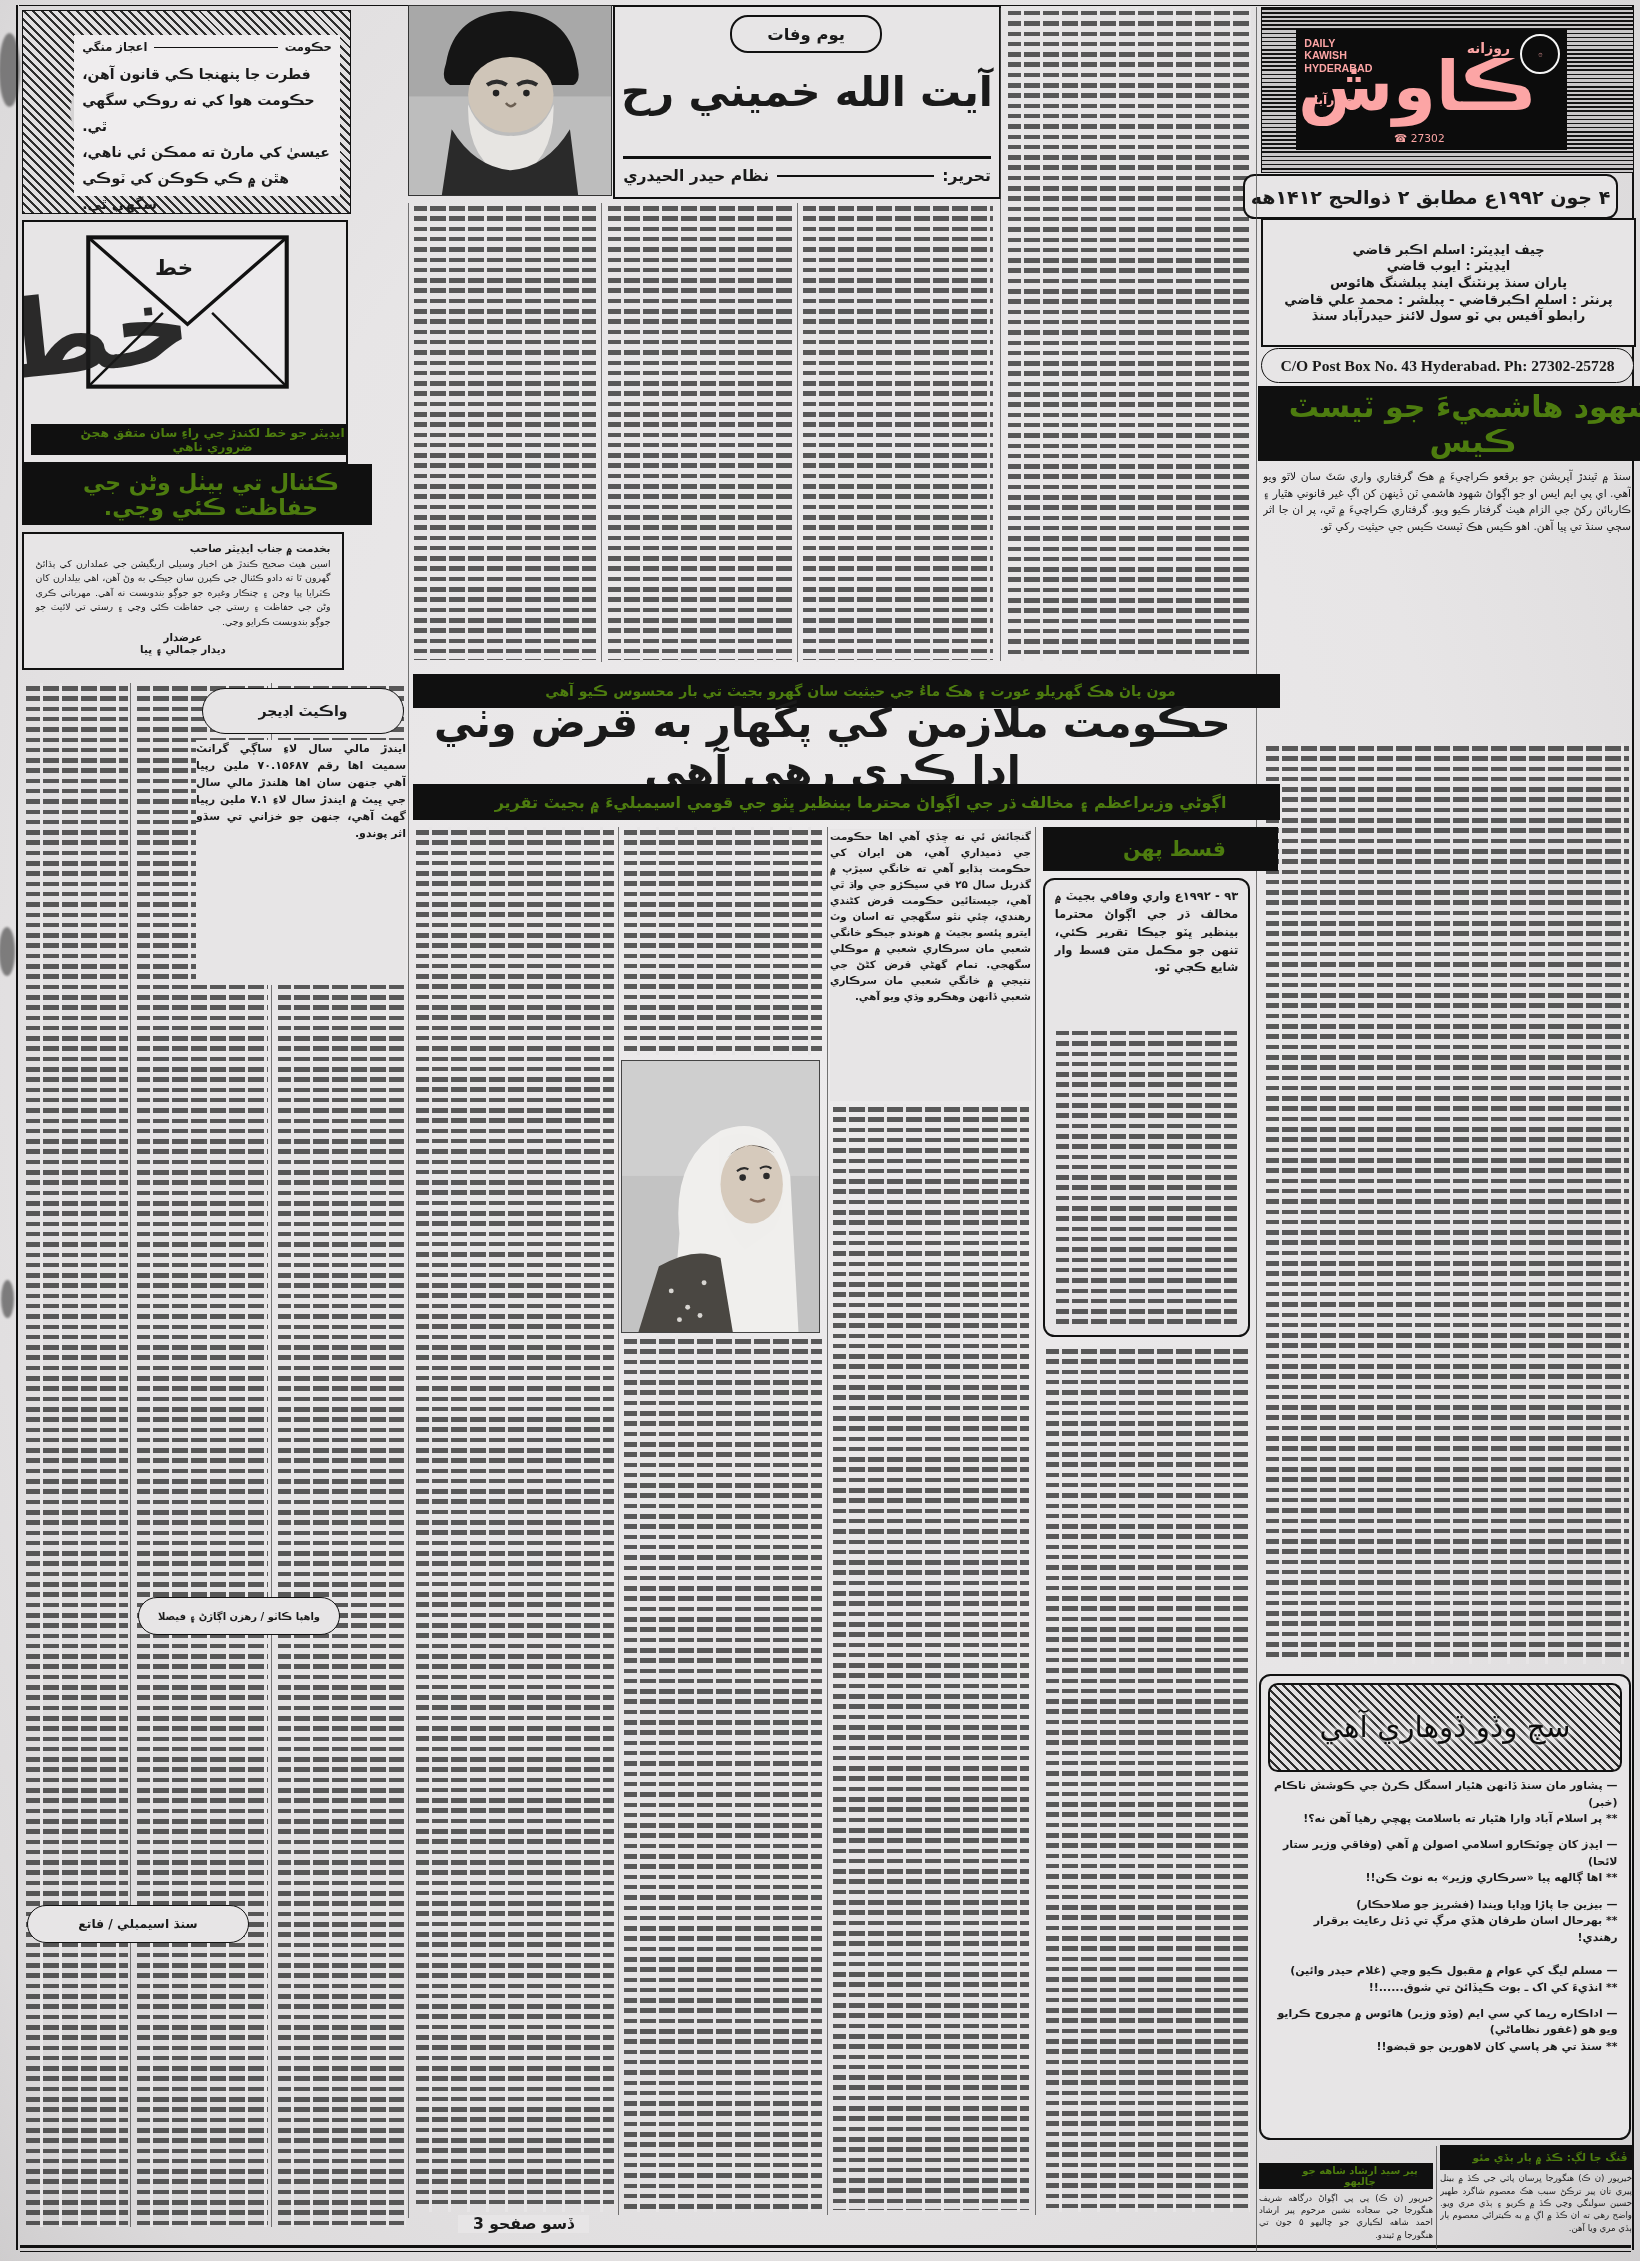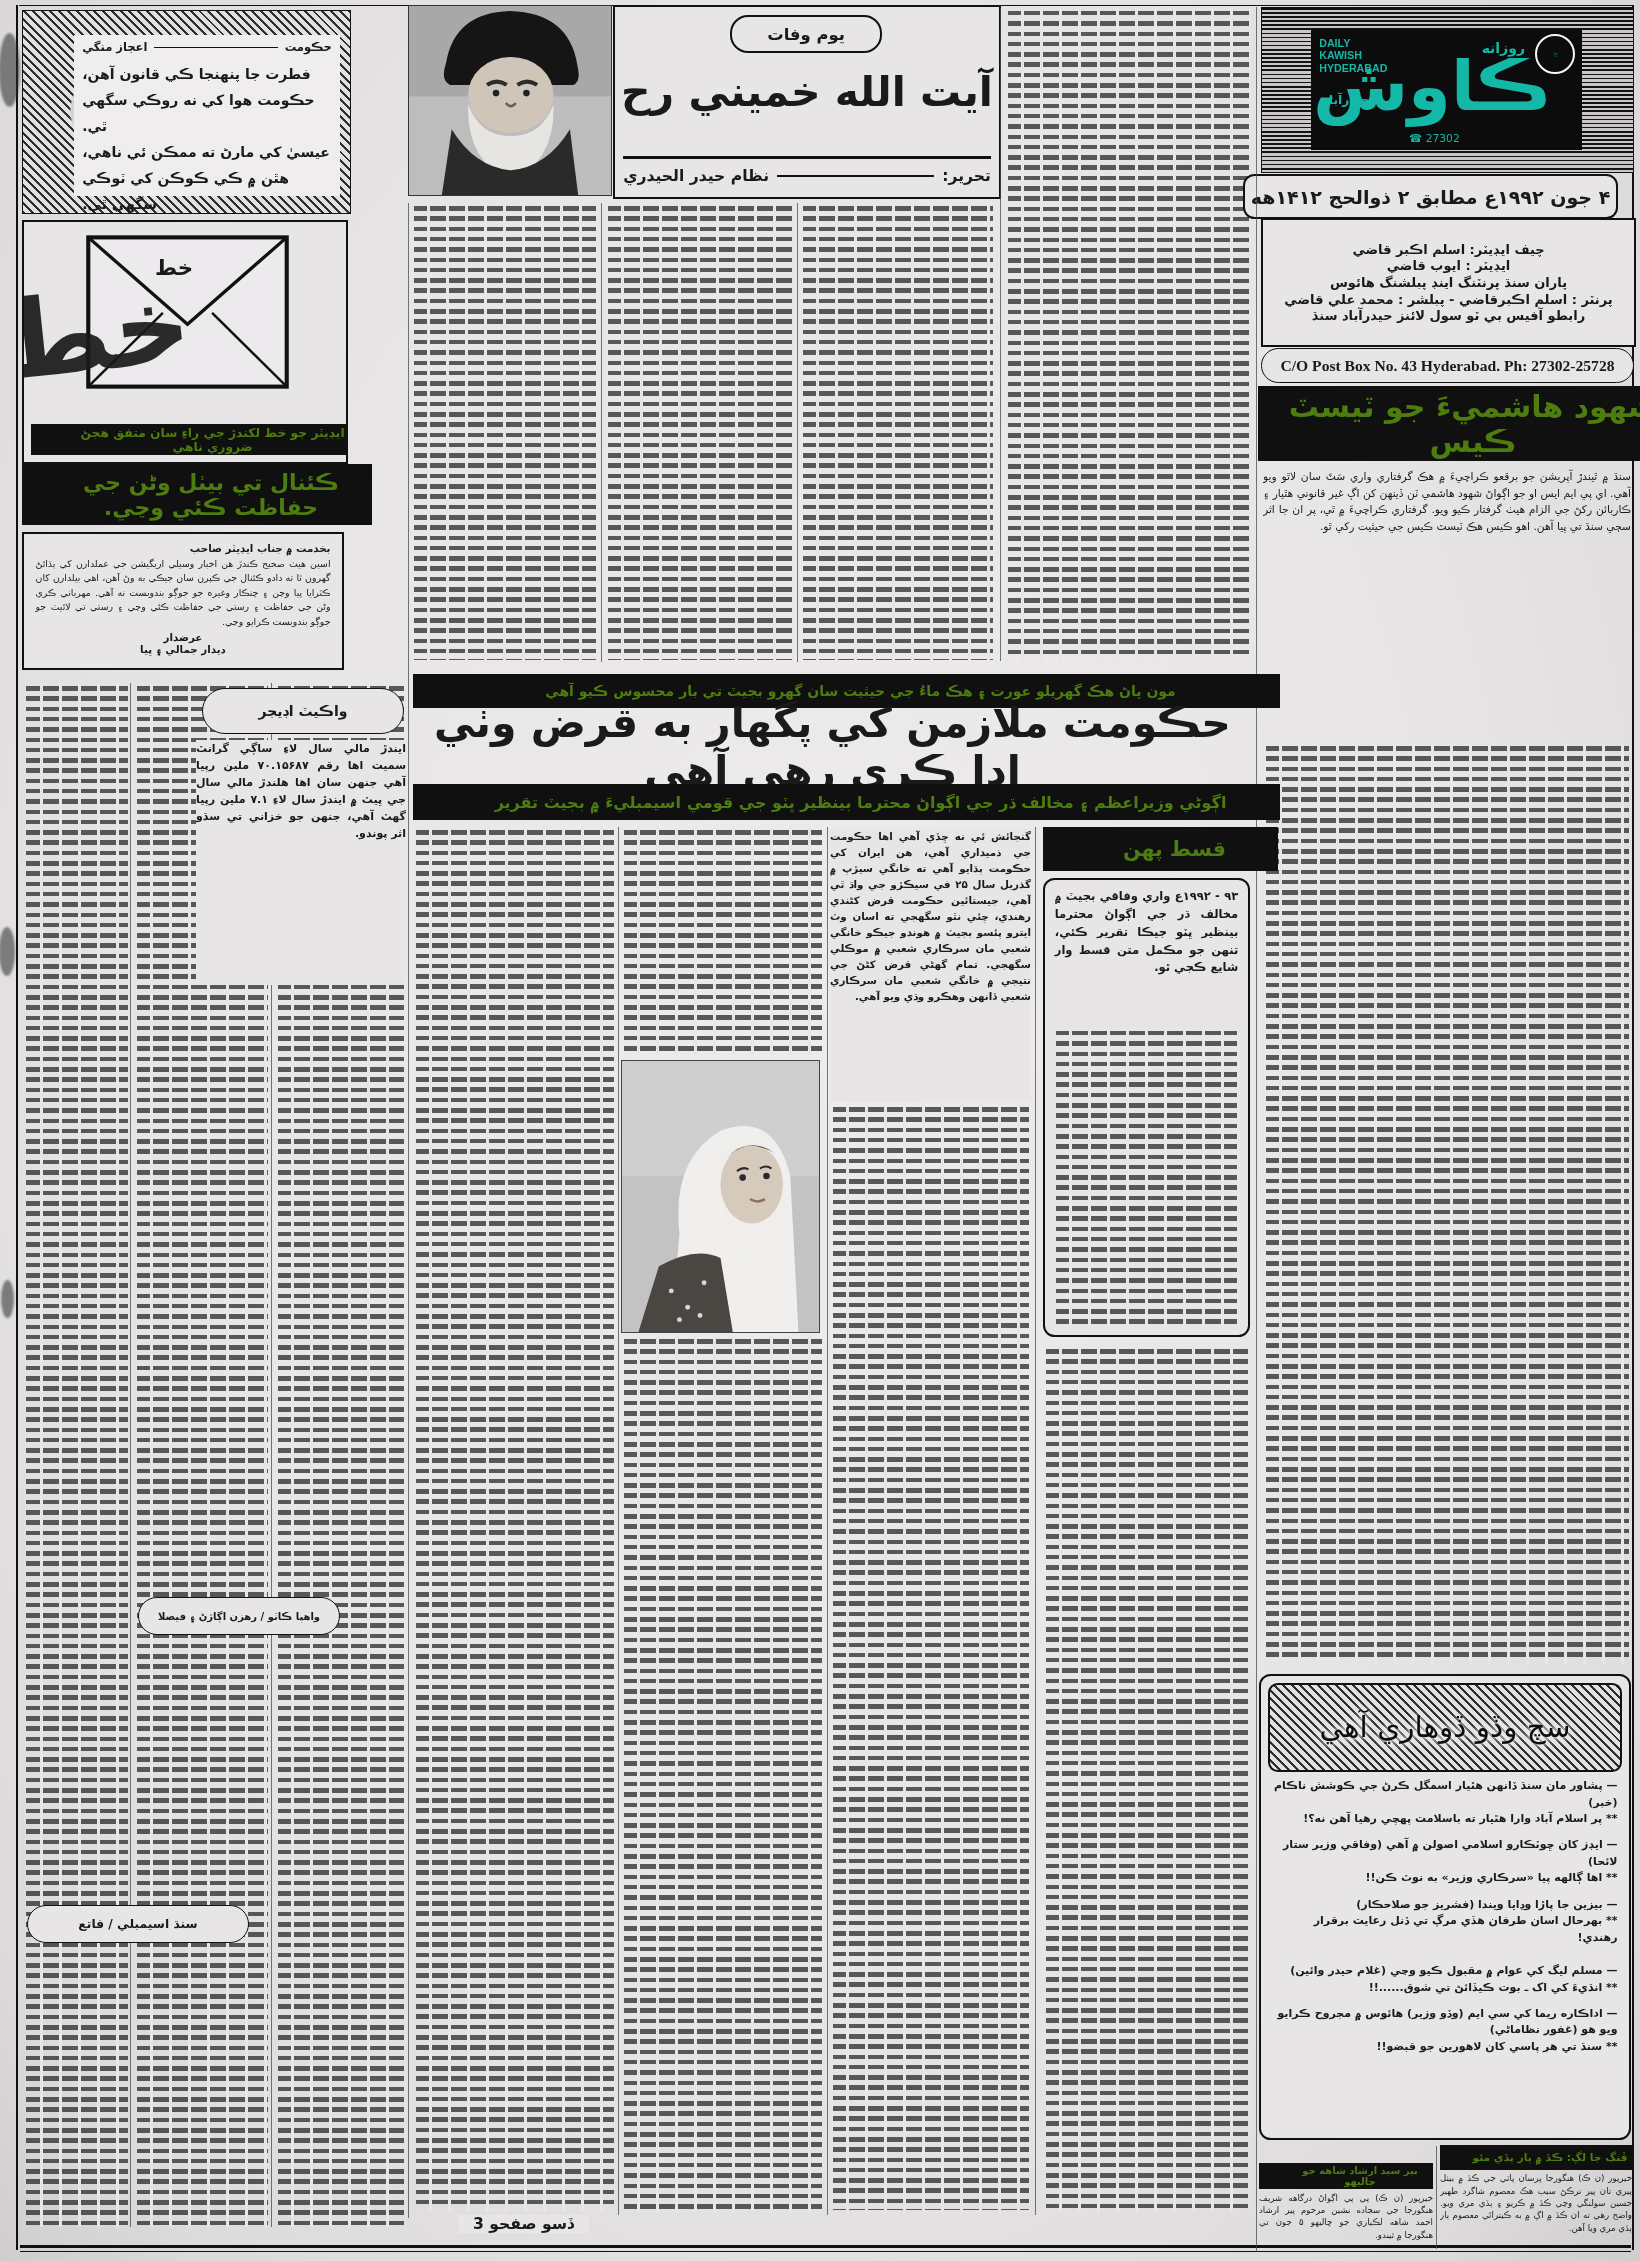--- a/index.html
+++ b/index.html
@@ -107,21 +107,21 @@
   <div class="greek" style="left:1006px;top:8.2px;width:246px;height:653px;"></div>
   <div class="vrule" style="left:1001px;top:8.2px;height:653px;"></div>
 
   <div class="greek" style="left:412px;top:203px;width:187px;height:459px;"></div>
   <div class="greek" style="left:606px;top:203px;width:189px;height:459px;"></div>
   <div class="greek" style="left:801px;top:203px;width:195px;height:459px;"></div>
   <div class="vrule" style="left:602px;top:203px;height:459px;"></div>
   <div class="vrule" style="left:798px;top:203px;height:459px;"></div>
 
   <div class="abs scan" style="left:1262px;top:6.6px;width:371px;height:164px;border:1.6px solid #111;">
-    <div class="abs" style="left:49px;top:21.3px;width:271px;height:121px;background:#0c0c0c;color:#14b8a6;">
+    <div class="abs" style="left:34px;top:21.3px;width:271px;height:121px;background:#0c0c0c;color:#fca5a5;">
       <div class="abs" style="left:8.2px;top:8.2px;font-family:'Liberation Sans',sans-serif;font-weight:bold;font-size:10.7px;line-height:1.15;direction:ltr;text-align:left;">
         <div>DAILY</div>
         <div>KAWISH</div>
         <div>HYDERABAD</div>
       </div>
       <div class="abs" style="right:6.6px;top:4.9px;width:36px;height:36px;border:2.5px double #f5f5f5;border-radius:50%;display:flex;align-items:center;justify-content:center;font-size:7.4px;">۞</div>
       <div class="abs" style="right:57px;top:11.5px;font-size:14px;font-weight:bold;">روزانه</div>
       <div class="abs" style="right:31px;top:23px;font-size:69px;font-weight:bold;line-height:1;">ڪاوش</div>
       <div class="abs" style="left:11.5px;top:64px;font-size:12.3px;font-weight:bold;">حيدرآباد</div>
       <div class="abs" style="left:98px;bottom:4.9px;font-size:10.7px;direction:ltr;">☎ 27302</div>

